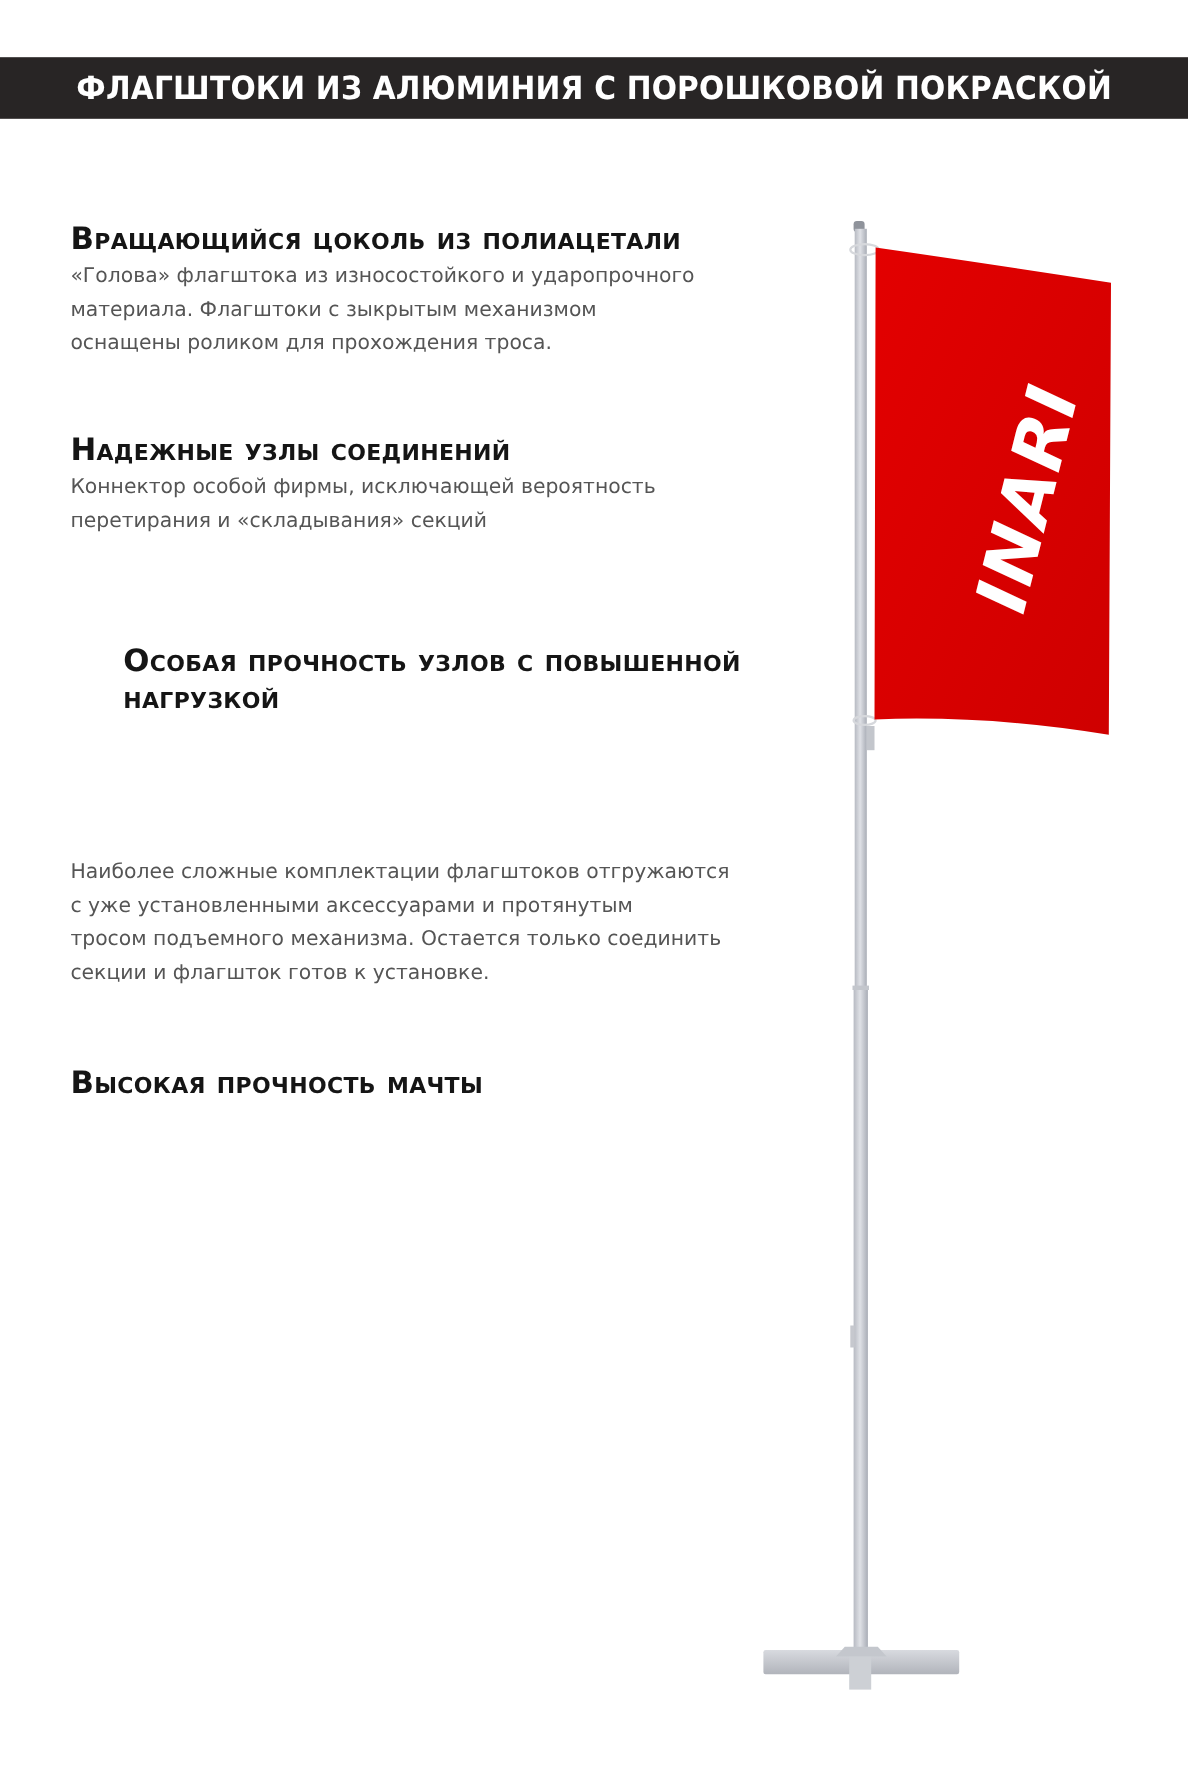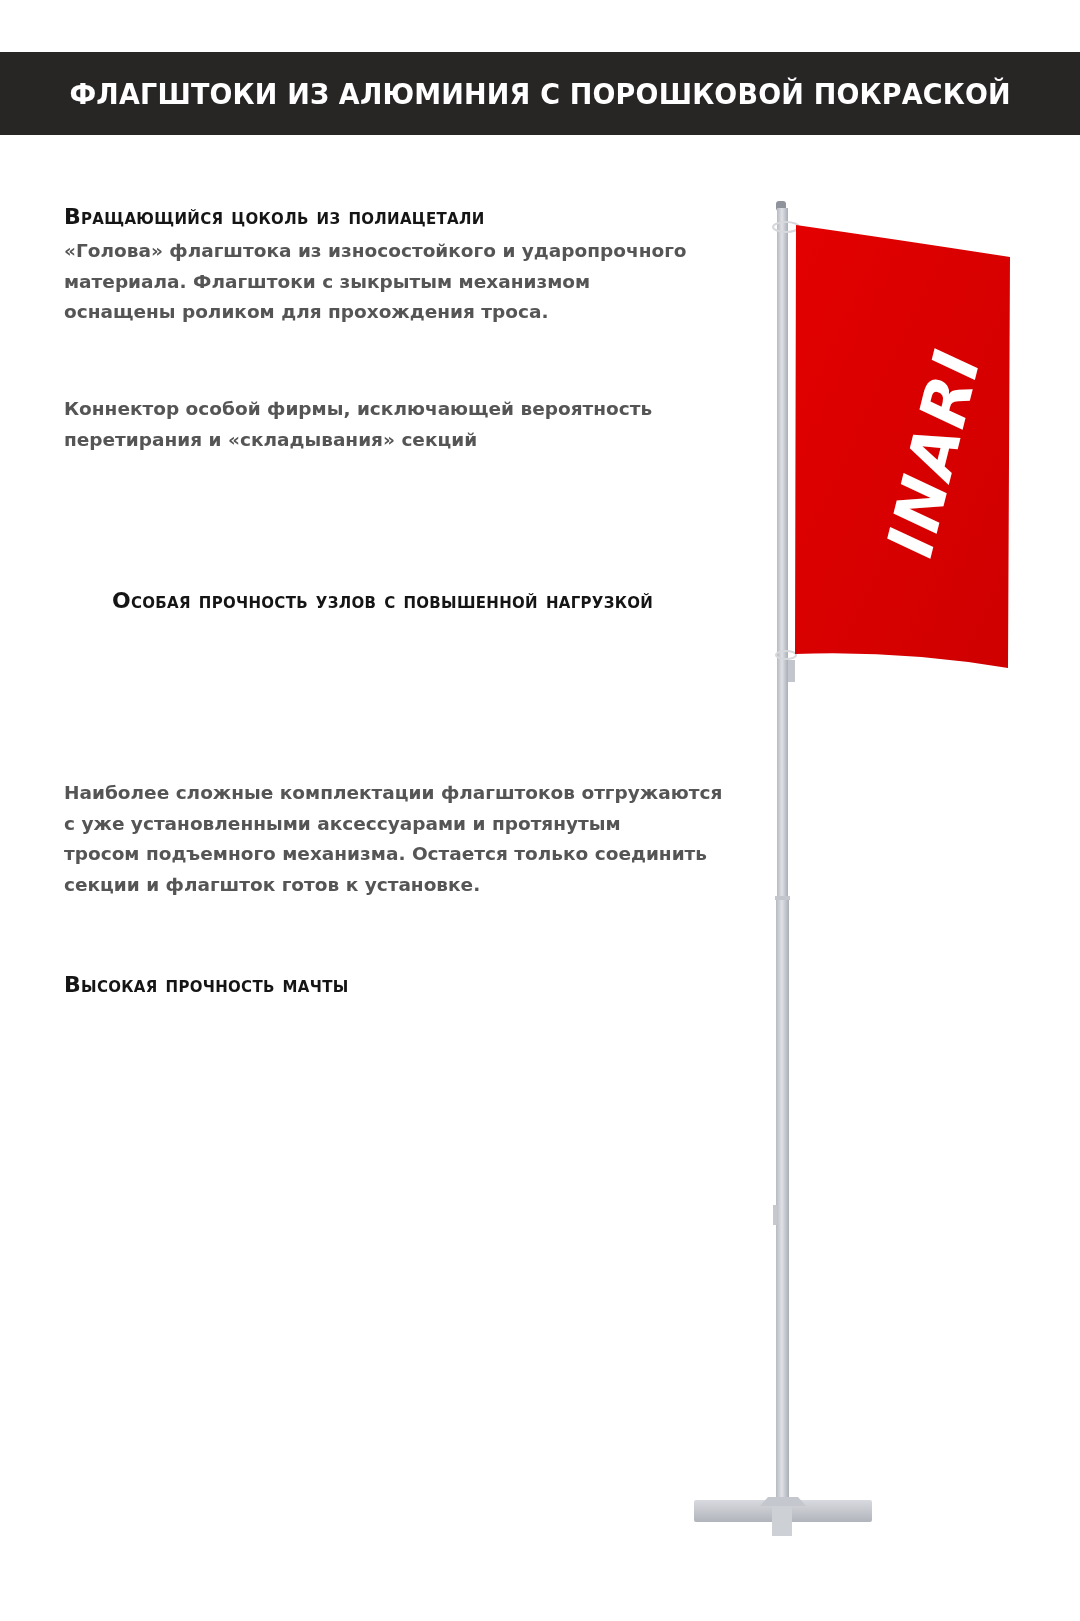--- a/index.html
+++ b/index.html
@@ -1,51 +1,52 @@
 <!DOCTYPE html>
 <html><head>
 <meta charset="utf-8">
 <style>
   html, body { margin: 0; padding: 0; background: #ffffff; }
   body { width: 1080px; height: 1621px; position: relative; overflow: hidden; font-family: "DejaVu Sans", sans-serif; }
   .banner {
-    position: absolute; left: 0; top: 52px; width: 1080px; height: 83px;
+    position: absolute; left: 0; top: 52px; width: 1080px; height: 56px;
     background: #282525; display: flex; align-items: center; justify-content: center;
   }
   .banner-title {
     color: #ffffff; font-family: "DejaVu Sans", sans-serif; font-weight: bold;
     font-size: 29px; letter-spacing: 0.2px; transform: scaleX(0.93); white-space: nowrap;
   }
   .features { position: absolute; left: 64px; top: 200px; width: 680px; }
   .feature { position: absolute; left: 0; width: 680px; }
   .feature-title {
-    font-family: "DejaVu Sans", sans-serif; font-weight: bold; font-size: 22px;
+    font-family: "DejaVu Sans", sans-serif; font-weight: bold; font-size: 28px;
     color: #151515; line-height: 34px; font-variant: small-caps; letter-spacing: 0.3px;
   }
   .feature-text {
     font-family: "DejaVu Sans", sans-serif; font-size: 18.5px; color: #555555;
-    line-height: 30.5px; margin-top: 2px; white-space: pre-line; font-weight: bold;
+    line-height: 30.5px; margin-top: 2px; white-space: pre-line;
   }
   .illustration { position: absolute; left: 660px; top: 180px; width: 400px; height: 1380px; }
 </style>
 </head>
 <body>
 
 <div class="banner">
   <span class="banner-title">ФЛАГШТОКИ ИЗ АЛЮМИНИЯ С ПОРОШКОВОЙ ПОКРАСКОЙ</span>
 </div>
 
 <div class="features">
   <div class="feature" style="top:0px;">
     <div class="feature-title">Вращающийся цоколь из полиацетали</div>
     <div class="feature-text">«Голова» флагштока из износостойкого и ударопрочного
 материала. Флагштоки с зыкрытым механизмом
 оснащены роликом для прохождения троса.</div>
   </div>
   <div class="feature" style="top:192px;">
+    <div class="feature-title">Надежные узлы соединений</div>
     <div class="feature-text">Коннектор особой фирмы, исключающей вероятность
 перетирания и «складывания» секций</div>
   </div>
   <div class="feature" style="top:384px;margin-left:48px;">
     <div class="feature-title">Особая прочность узлов с повышенной нагрузкой</div>
   </div>
   <div class="feature" style="top:576px;">
     <div class="feature-text">Наиболее сложные комплектации флагштоков отгружаются
 с уже установленными  аксессуарами и протянутым
 тросом подъемного механизма. Остается только соединить

